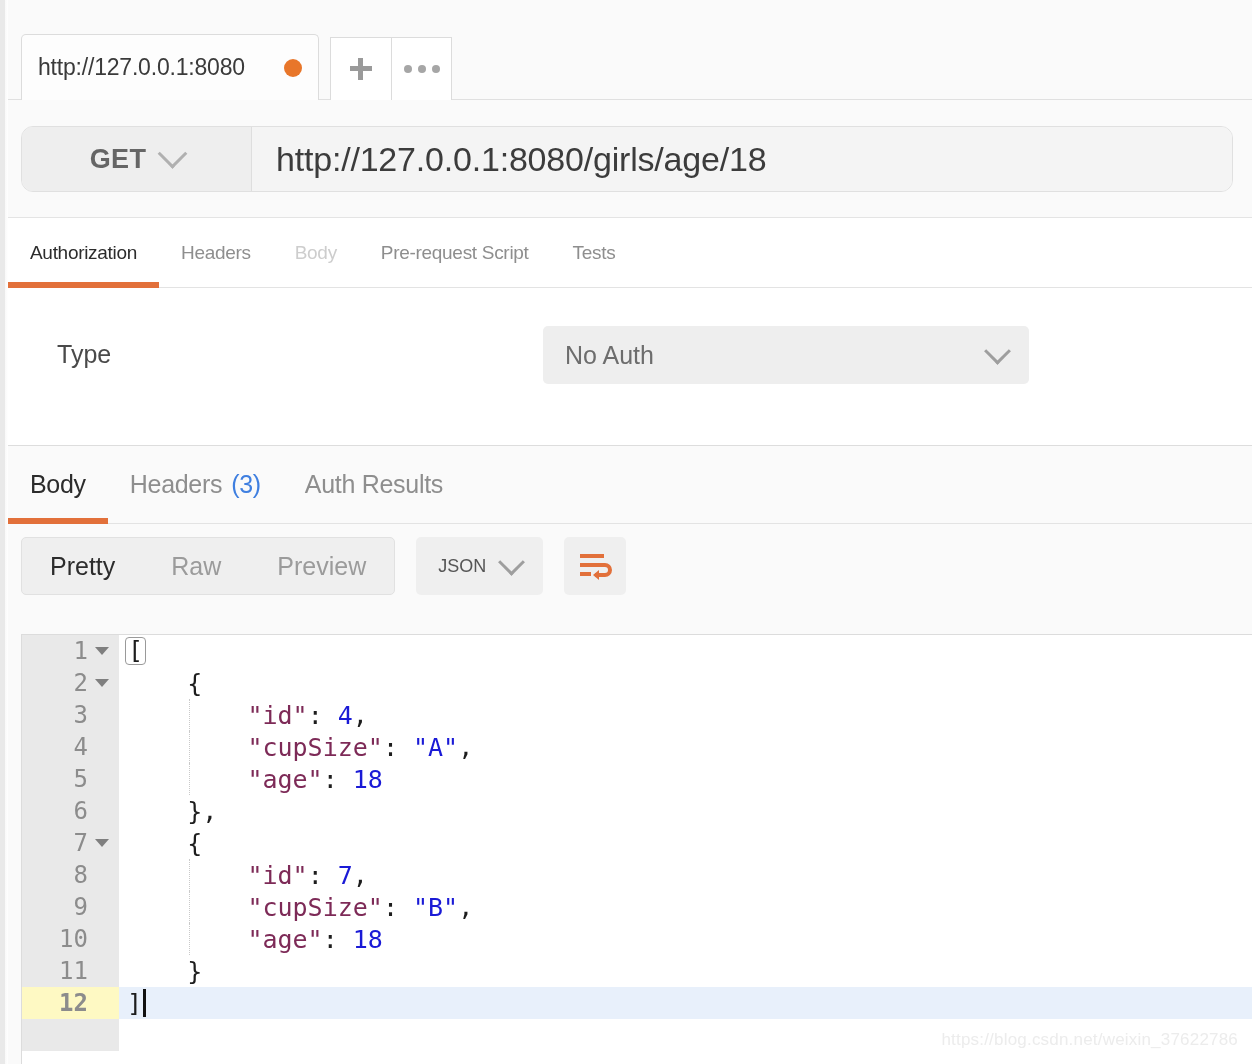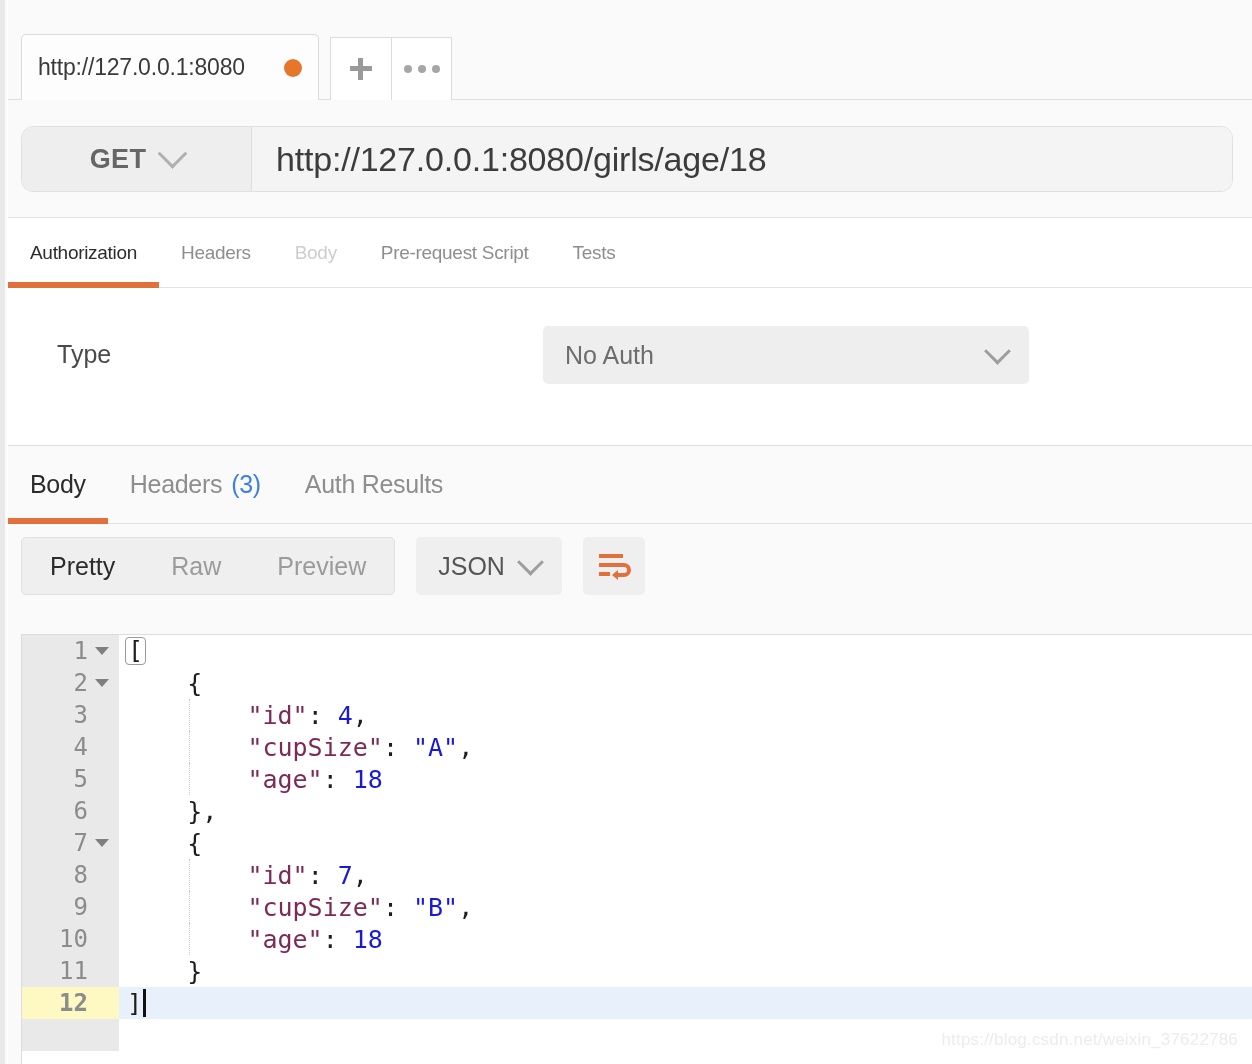--- a/index.html
+++ b/index.html
@@ -256,21 +256,21 @@
   }
   .seg-item.active { color: #2c2c2c; }
   .fmt-select {
     display: flex; align-items: center; gap: 16px;
     background: #efefef;
     height: 58px;
     border-radius: 5px;
     padding: 0 22px;
     box-sizing: border-box;
   }
-  .fmt-value { font-size: 25px; color: #555555; }
+  .fmt-value { font-size: 18px; color: #555555; }
   .wrap-btn {
     width: 62px; height: 58px;
     background: #efefef;
     border-radius: 5px;
     display: flex; align-items: center; justify-content: center;
   }
 
   
   .editor {
     position: absolute; left: 21px; top: 634px;

